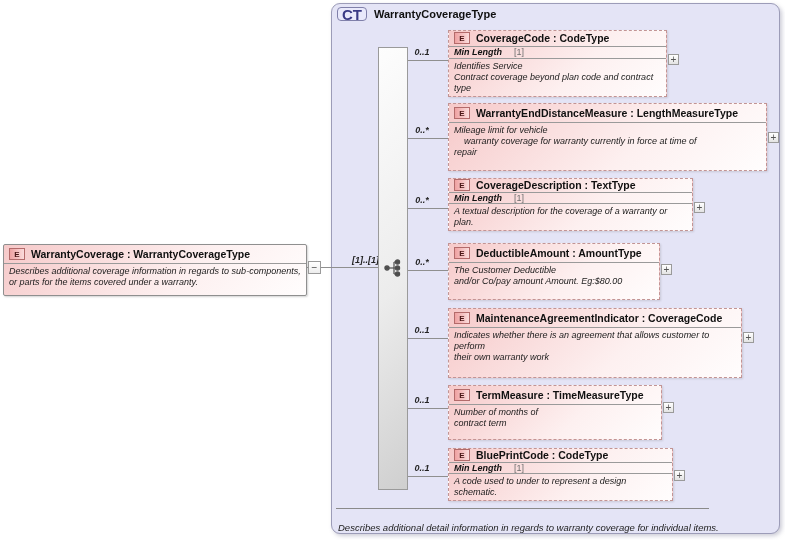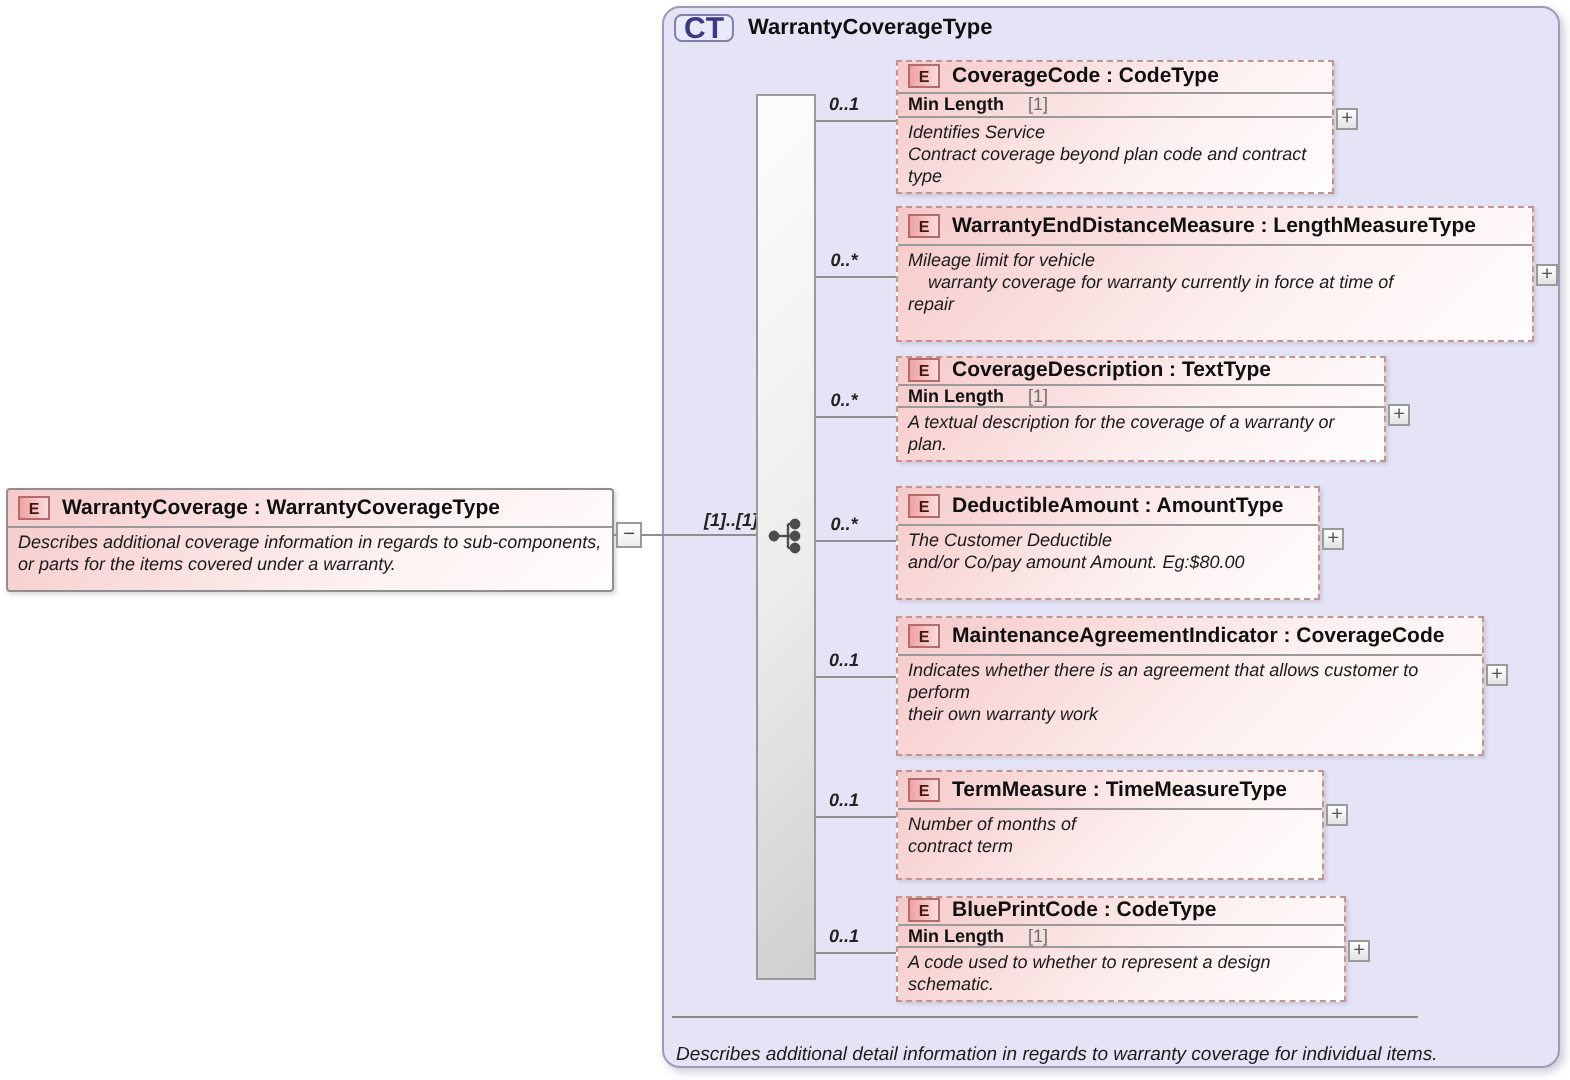--- a/index.html
+++ b/index.html
@@ -39,21 +39,21 @@
 
   
   .ehead { display: flex; align-items: center; gap: 6px; height: 19px; padding: 0 5px;
            border-bottom: 1px solid #9a9a9a; }
   .ebadge { flex: 0 0 auto; width: 16px; height: 12px; line-height: 11px; text-align: center;
             border: 1px solid #b36b6b; background: linear-gradient(to right, #efa2a2, #fbdcdc);
             font-size: 8px; font-weight: bold; color: #471414; }
   .ename { font-weight: bold; font-size: 10.5px; color: #101010; white-space: nowrap; }
   .efacet { display: flex; align-items: center; gap: 12px; height: 15px; padding: 0 5px;
             border-bottom: 1px solid #9a9a9a; }
-  .fname { font-weight: bold; font-size: 9px; color: #111; }
+  .fname { font-weight: bold; font-style: italic; font-size: 9px; color: #111; }
   .fval { font-size: 9px; color: #6e6e6e; }
   .edesc { flex: 1; padding: 2px 5px; font-style: italic; font-size: 9px; line-height: 11px;
            color: #1a1a1a; white-space: pre-wrap; }
 
   .ebox { position: absolute; display: flex; flex-direction: column;
           border: 1px dashed #c29494;
           background: linear-gradient(135deg, #f6c9c9 0%, #fdf0f0 60%, #fffdfd 100%);
           box-shadow: 1px 1px 2px rgba(0,0,0,.12); cursor: pointer; }
   .hline { position: absolute; height: 1px; background: #8f8f8f; }
   .card { position: absolute; font-size: 9px; font-style: italic; font-weight: bold;
@@ -190,16 +190,16 @@
     <div class="card" style="left: 400px; top: 463px; width: 44px;">0..1</div>
     <div class="ebox" style="left: 448px; top: 448px; width: 225px; height: 53px;">
       <div class="ehead">
         <span class="ebadge">E</span>
         <span class="ename">BluePrintCode : CodeType</span>
       </div>
       <div class="efacet">
         <span class="fname">Min Length</span>
         <span class="fval" style="color: rgb(110, 110, 110);">[1]</span>
       </div>
-      <div class="edesc">A code used to whether to represent a design schematic.</div>
+      <div class="edesc">A code used to under to represent a design schematic.</div>
     </div>
     <div class="plus" style="left: 674px; top: 470px;">+</div>
   </div>
 
 </body></html>

